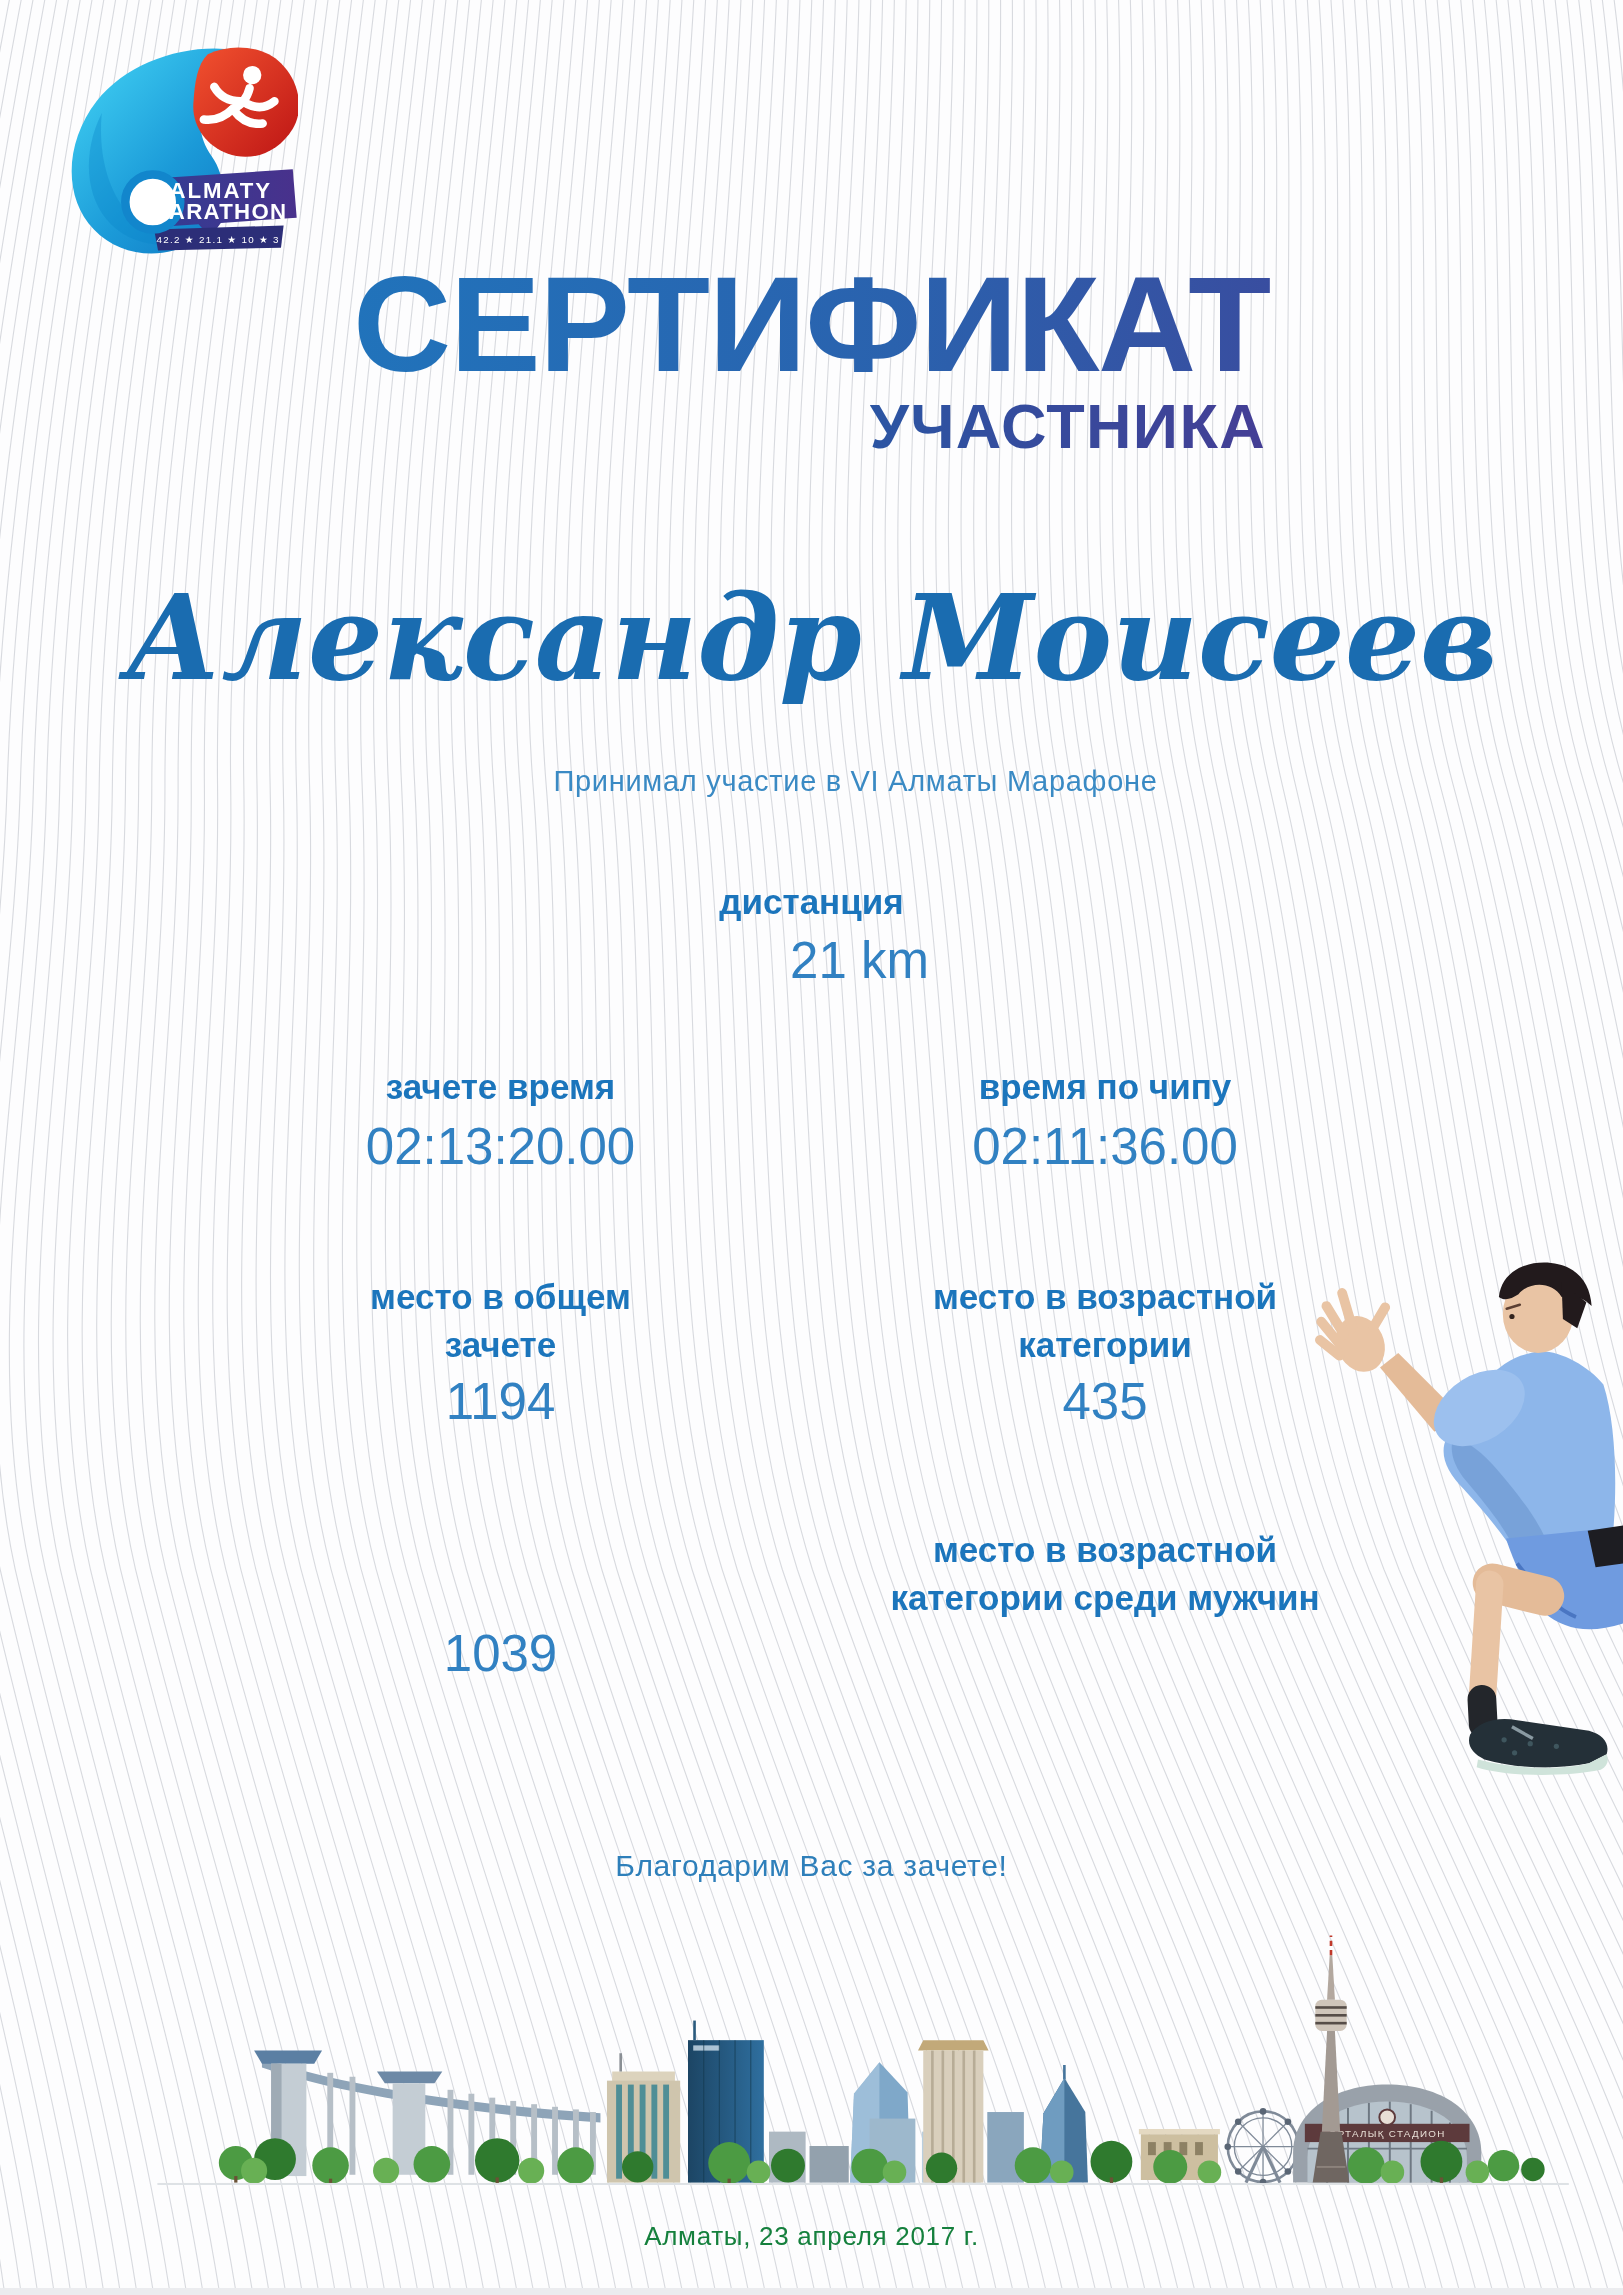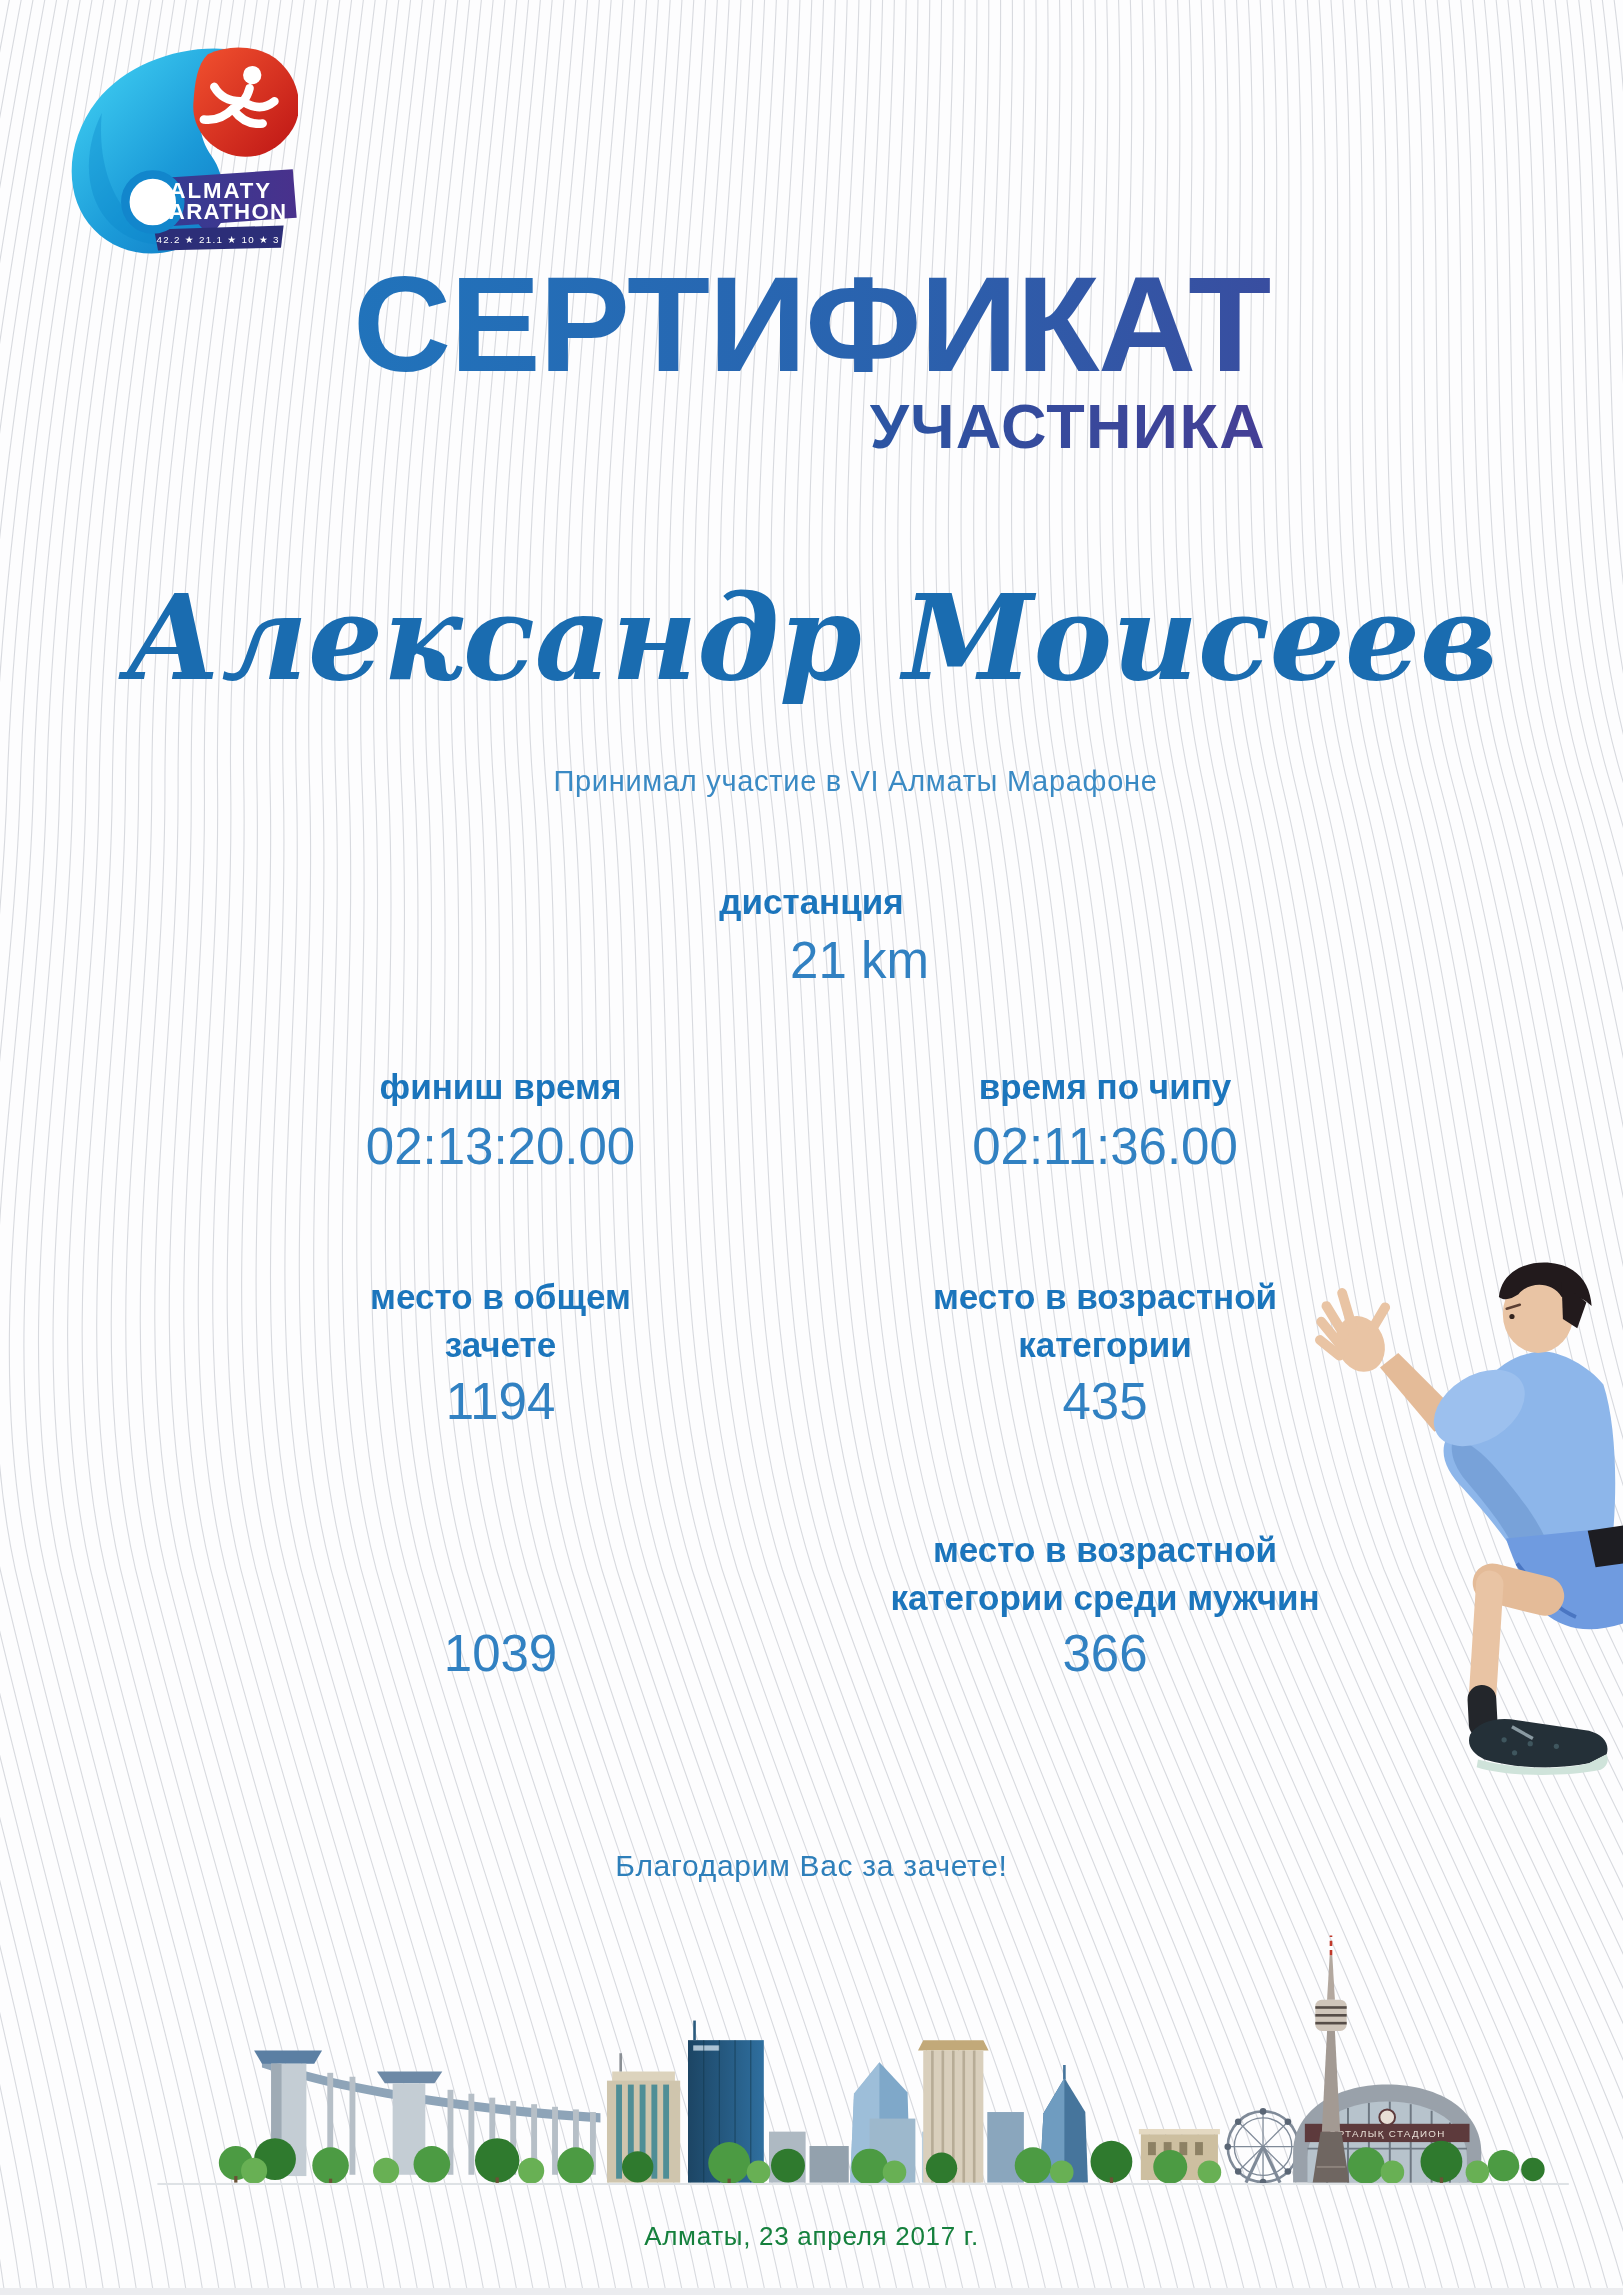--- a/index.html
+++ b/index.html
@@ -225,21 +225,21 @@
 
   <div class="txt title">СЕРТИФИКАТ</div>
   <div class="txt subtitle">УЧАСТНИКА</div>
   <div class="txt name">Александр Моисеев</div>
   <div class="txt participation">Принимал участие в VI Алматы Марафоне</div>
 
   <div class="txt label dist-label">дистанция</div>
   <div class="txt value dist-value">21 km</div>
 
   <div class="txt label c1" style="top:1063px">
-    <span>финиш время</span>
+    <span>зачете время</span>
   </div>
   <div class="txt label c2" style="top:1063px">
     <span>время по чипу</span>
   </div>
   <div class="txt value c1" style="top:1117px">02:13:20.00</div>
   <div class="txt value c2" style="top:1117px">02:11:36.00</div>
 
   <div class="txt label c1" style="top:1273px">
     <span style="display:block">место в общем</span>
     <span style="display:block">зачете</span>
@@ -249,21 +249,20 @@
     <span style="display:block">категории</span>
   </div>
   <div class="txt value c1" style="top:1372px">1194</div>
   <div class="txt value c2" style="top:1372px">435</div>
 
   <div class="txt label c2" style="top:1526px">
     <span style="display:block">место в возрастной</span>
     <span style="display:block">категории среди мужчин</span>
   </div>
   <div class="txt value c1" style="top:1624px">1039</div>
-  <div class="txt value c2" style="top:1624px">366</div>
 
   <div class="txt thanks">Благодарим Вас за зачете!</div>
 
   <svg id="runner-svg" width="341" height="543" viewBox="0 0 522 830">
     <g stroke="none">
 
       <g>
         <path d="M 150 170 L 233 268 L 268 238 L 178 148 Z" fill="#e4bb98"></path>
         <path d="M 233 268 L 350 230 L 340 180 L 258 210 Z" fill="#d9a987"></path>
         <ellipse cx="120" cy="134" rx="36" ry="44" transform="rotate(-25 120 134)" fill="#e9c4a4"></ellipse>

